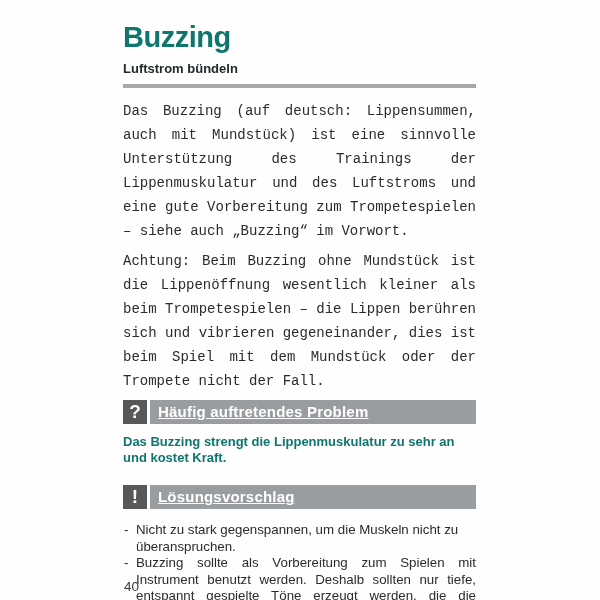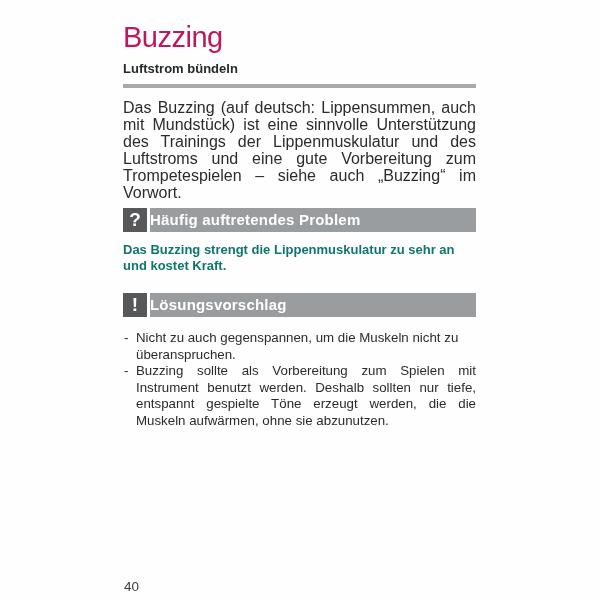--- a/index.html
+++ b/index.html
@@ -13,42 +13,43 @@
   }
   .page-content {
     position: absolute;
     left: 123px;
     top: 0;
     width: 353px;
   }
   .page-title {
     margin-top: 22px;
     font-size: 29px;
-    font-weight: normal;
+    font-weight: bold;
     letter-spacing: -0.5px;
     line-height: 1.1;
-    color: #be185d;
+    color: #0f766e;
   }
   .page-subtitle {
     margin-top: 7px;
     font-size: 13px;
     font-weight: bold;
     color: #222a2b;
   }
   .rule {
     margin-top: 8px;
     height: 4px;
     background: #a7a9ab;
   }
   .body-par {
     margin-top: 11px;
-    font-size: 16px;
-    line-height: 17px;
+    font-size: 14px;
+    line-height: 24px;
     text-align: justify;
     color: #2b2b2b;
+    font-family: Liberation Mono, monospace;
   }
   .body-par.second { margin-top: 6px; }
   .banner {
     display: flex;
     align-items: stretch;
     height: 24px;
   }
   .banner.first  { margin-top: 7px; }
   .banner.second { margin-top: 18px; }
   .banner-icon {
@@ -63,21 +64,23 @@
     flex: 0 0 24px;
     margin-right: 3px;
   }
   .banner-bar {
     flex: 1;
     background: #9a9da0;
     color: #ffffff;
     font-weight: bold;
     font-size: 15px;
     line-height: 24px;
+    padding-left: 8px;
     letter-spacing: 0.2px;
+    text-decoration: underline;
   }
   .statement {
     margin-top: 10px;
     font-size: 13px;
     line-height: 16.6px;
     font-weight: bold;
     color: #0f766e;
   }
   .solution-list { margin-top: 13px; }
   .solution-item {
@@ -107,37 +110,38 @@
 <div class="page-content">
 
   <h1 class="page-title">Buzzing</h1>
 
   <h2 class="page-subtitle">Luftstrom bündeln</h2>
 
   <div class="rule"></div>
 
   <p class="body-par">Das Buzzing (auf deutsch: Lippensummen, auch mit Mundstück) ist eine sinnvolle Unterstützung des Trainings der Lippenmuskulatur und des Luftstroms und eine gute Vorbereitung zum Trompetespielen – siehe auch „Buzzing“ im Vorwort.</p>
 
+  <p class="body-par second">Achtung: Beim Buzzing ohne Mundstück ist die Lippenöffnung wesentlich kleiner als beim Trompetespielen – die Lippen berühren sich und vibrieren gegeneinander, dies ist beim Spiel mit dem Mundstück oder der Trompete nicht der Fall.</p>
 
   <div class="banner first">
     <div class="banner-icon">?</div>
     <div class="banner-bar">Häufig auftretendes Problem</div>
   </div>
 
   <p class="statement">Das Buzzing strengt die Lippenmuskulatur zu sehr an und kostet Kraft.</p>
 
   <div class="banner second">
     <div class="banner-icon">!</div>
     <div class="banner-bar">Lösungsvorschlag</div>
   </div>
 
   <div class="solution-list">
     <div class="solution-item">
       <span class="dash">-</span>
-      <span>Nicht zu auch gegenspannen, um die Muskeln nicht zu überanspruchen.</span>
+      <span>Nicht zu stark gegenspannen, um die Muskeln nicht zu überanspruchen.</span>
     </div>
     <div class="solution-item justified">
       <span class="dash">-</span>
       <span>Buzzing sollte als Vorbereitung zum Spielen mit Instrument benutzt werden. Deshalb sollten nur tiefe, entspannt gespielte Töne erzeugt werden, die die Muskeln aufwärmen, ohne sie abzunutzen.</span>
     </div>
   </div>
 
 </div>
 
 <div class="page-number">40</div>

